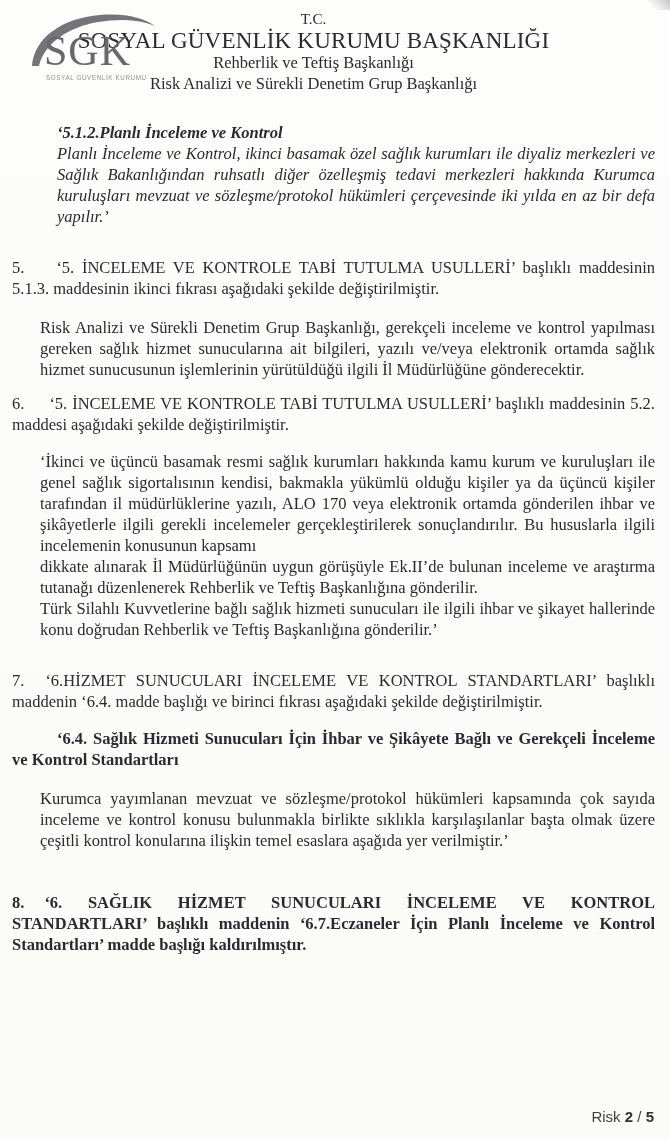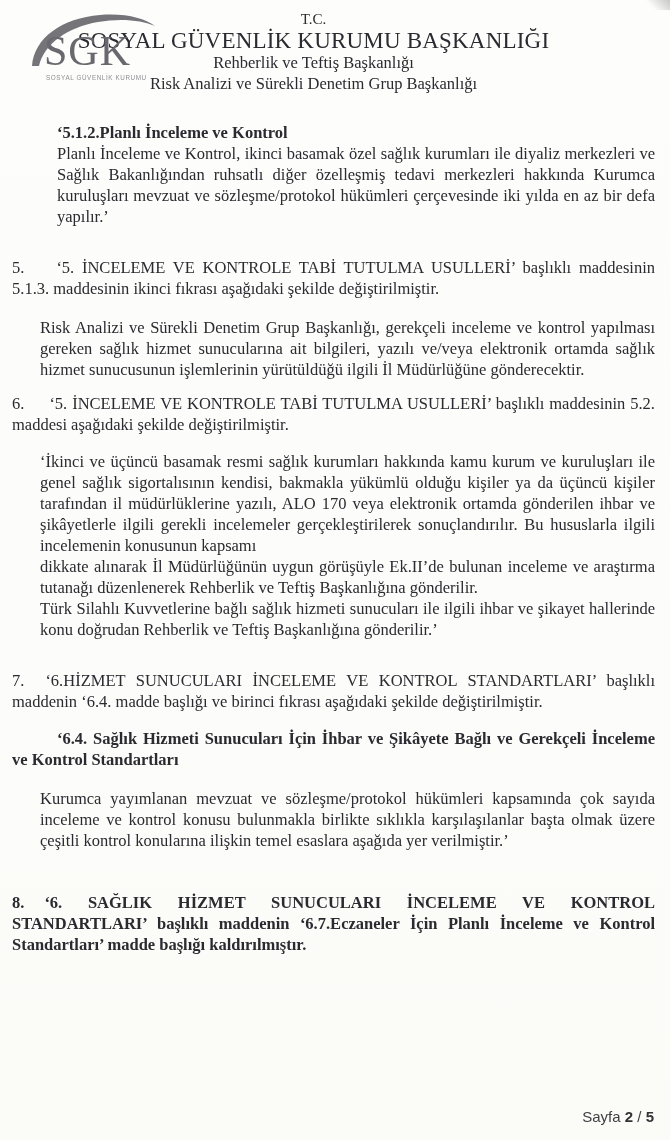--- a/index.html
+++ b/index.html
@@ -20,21 +20,21 @@
   .logo { position:absolute; left:16px; top:0; }
   .hdr-text { text-align:center; padding:2px 100px 0 60px; }
   .h-tc  { font-size:15px;   line-height:19px; }
   .h-org { font-size:23px; line-height:23px; letter-spacing:.2px; }
   .h-sub { font-size:16.5px; line-height:21px; }
   
   p { margin:0; }
   .just  { text-align:justify; }
   .bold  { font-weight:bold; }
   .quote { margin-left:28px; }
-  .sec512  { margin-top:20px; margin-left:45px; }
+  .sec512  { margin-top:20px; margin-left:45px;font-style:italic; }
   .item-5  { margin-top:30px; }
   .quote-5 { margin-top:18px; }
   .item-6  { margin-top:13px; }
   .quote-6 { margin-top:16px; }
   .item-7  { margin-top:30px; }
   .h64     { margin-top:16px; text-indent:45px; }
   .quote-7 { margin-top:18px; }
   .item-8  { margin-top:41px;font-weight:bold; }
   .num { display:inline; }
   .tab { display:inline-block; height:1px; }
@@ -88,18 +88,18 @@
 
   <p class="just item-7"><span class="num">7.</span><span class="tab tab-21"></span><span>‘6.HİZMET SUNUCULARI İNCELEME VE KONTROL STANDARTLARI’ başlıklı maddenin ‘6.4. madde başlığı ve birinci fıkrası aşağıdaki şekilde değiştirilmiştir.</span></p>
 
   <p class="just bold h64">‘6.4. Sağlık Hizmeti Sunucuları İçin İhbar ve Şikâyete Bağlı ve Gerekçeli İnceleme ve Kontrol Standartları</p>
 
   <p class="just quote quote-7">Kurumca yayımlanan mevzuat ve sözleşme/protokol hükümleri kapsamında çok sayıda inceleme ve kontrol konusu bulunmakla birlikte sıklıkla karşılaşılanlar başta olmak üzere çeşitli kontrol konularına ilişkin temel esaslara aşağıda yer verilmiştir.’</p>
 
   <p class="just item-8"><span class="num">8.</span><span class="tab tab-20"></span><span>‘6. SAĞLIK HİZMET SUNUCULARI İNCELEME VE KONTROL STANDARTLARI’ başlıklı maddenin ‘6.7.Eczaneler İçin Planlı İnceleme ve Kontrol Standartları’ madde başlığı kaldırılmıştır.</span></p>
 
   <div class="footer">
-    <span>Sayfa</span>
+    <span>Risk</span>
     <b>2</b>
     <span>/</span>
     <b>5</b>
   </div>
 </div>
 
 </body></html>

